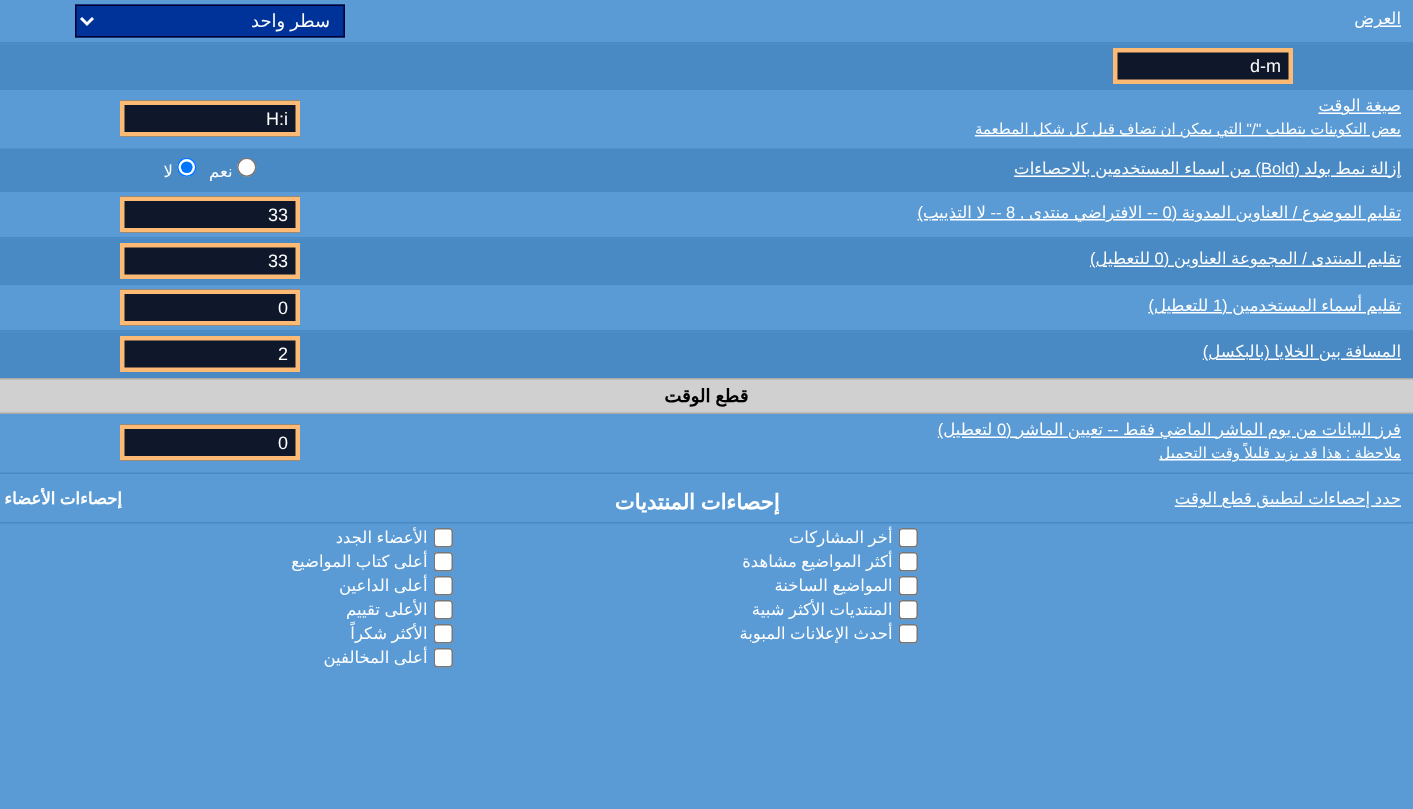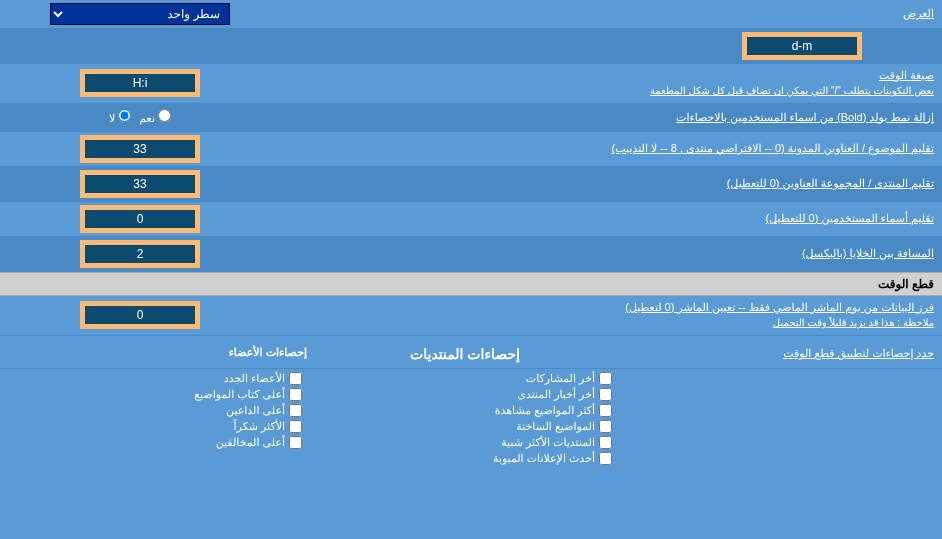--- a/index.html
+++ b/index.html
@@ -40,45 +40,45 @@
 
     .input-cell {
       width: 280px;
       padding: 3px 5px;
       display: flex;
       align-items: center;
       justify-content: center;
     }
 
     .text-input {
-      background: #0c4a6e;
-      color: #fff;
-      border: 5px solid #fdba74;
+      background: #0f172a;
+      color: #fff;
+      border: 3px solid #fdba74;
       padding: 2px 5px;
       font-size: 12px;
-      text-align: center;
+      text-align: right;
       width: 100%;
       direction: ltr;
     }
 
     .select-input {
       background: #003399;
       color: #fff;
       border: 1px solid #003;
       padding: 2px 5px;
       font-size: 12px;
       width: 180px;
       direction: rtl;
     }
 
     .section-header {
       background: #d0d0d0;
       color: #000;
       font-weight: bold;
-      text-align: right;
+      text-align: center;
       padding: 4px 8px;
       font-size: 12px;
       border-bottom: 1px solid #aaa;
       border-top: 1px solid #aaa;
     }
 
     .radio-group {
       display: flex;
       align-items: center;
       gap: 8px;
@@ -177,21 +177,21 @@
     <div class="label-cell">
       تقليم المنتدى / المجموعة العناوين (0 للتعطيل)
     </div>
     <div class="input-cell">
       <input type="text" class="text-input narrow-input" value="33" style="">
     </div>
   </div>
 
   <div class="row">
     <div class="label-cell">
-      تقليم أسماء المستخدمين (0 للتعطيل)
+      تقليم أسماء المستخدمين (1 للتعطيل)
     </div>
     <div class="input-cell">
       <input type="text" class="text-input narrow-input" value="0" style="">
     </div>
   </div>
 
   <div class="row row-alt">
     <div class="label-cell">
       المسافة بين الخلايا (بالبكسل)
     </div>
@@ -211,39 +211,35 @@
       <input type="text" class="text-input narrow-input" value="0" style="">
     </div>
   </div>
 
   <div class="checkboxes-area">
 
     <div class="row" style="background:#5b9bd5;">
       <div class="label-cell">حدد إحصاءات لتطبيق قطع الوقت</div>
       <div style="width:620px; display:flex;">
         <div style="flex:1; text-align:center; color:#fff; font-weight:bold; font-size:14px; padding:3px;">إحصاءات المنتديات</div>
-        <div style="flex:1; text-align:right; color:#fff; font-weight:bold; font-size:11px; padding:3px;">إحصاءات الأعضاء</div>
+        <div style="flex:1; text-align:left; color:#fff; font-weight:bold; font-size:11px; padding:3px;">إحصاءات الأعضاء</div>
       </div>
     </div>
 
     <div style="display:flex; direction:rtl;">
 
       <div style="flex:1;"></div>
 
       <div style="width:310px; padding:3px 8px;">
         <div class="checkbox-item">
           <input type="checkbox" style="">
           <label>أخر المشاركات</label>
         </div>
         <div class="checkbox-item">
           <input type="checkbox" style="">
-          <label>أخر أخبار المنتدى</label>
-        </div>
-        <div class="checkbox-item">
-          <input type="checkbox" style="">
           <label>أكثر المواضيع مشاهدة</label>
         </div>
         <div class="checkbox-item">
           <input type="checkbox" style="">
           <label>المواضيع الساخنة</label>
         </div>
         <div class="checkbox-item">
           <input type="checkbox" style="">
           <label>المنتديات الأكثر شبية</label>
         </div>
@@ -261,20 +257,24 @@
         <div class="checkbox-item">
           <input type="checkbox" style="">
           <label>أعلى كتاب المواضيع</label>
         </div>
         <div class="checkbox-item">
           <input type="checkbox" style="">
           <label>أعلى الداعين</label>
         </div>
         <div class="checkbox-item">
           <input type="checkbox" style="">
+          <label>الأعلى تقييم</label>
+        </div>
+        <div class="checkbox-item">
+          <input type="checkbox" style="">
           <label>الأكثر شكراً</label>
         </div>
         <div class="checkbox-item">
           <input type="checkbox" style="">
           <label>أعلى المخالفين</label>
         </div>
       </div>
     </div>
   </div>
 

